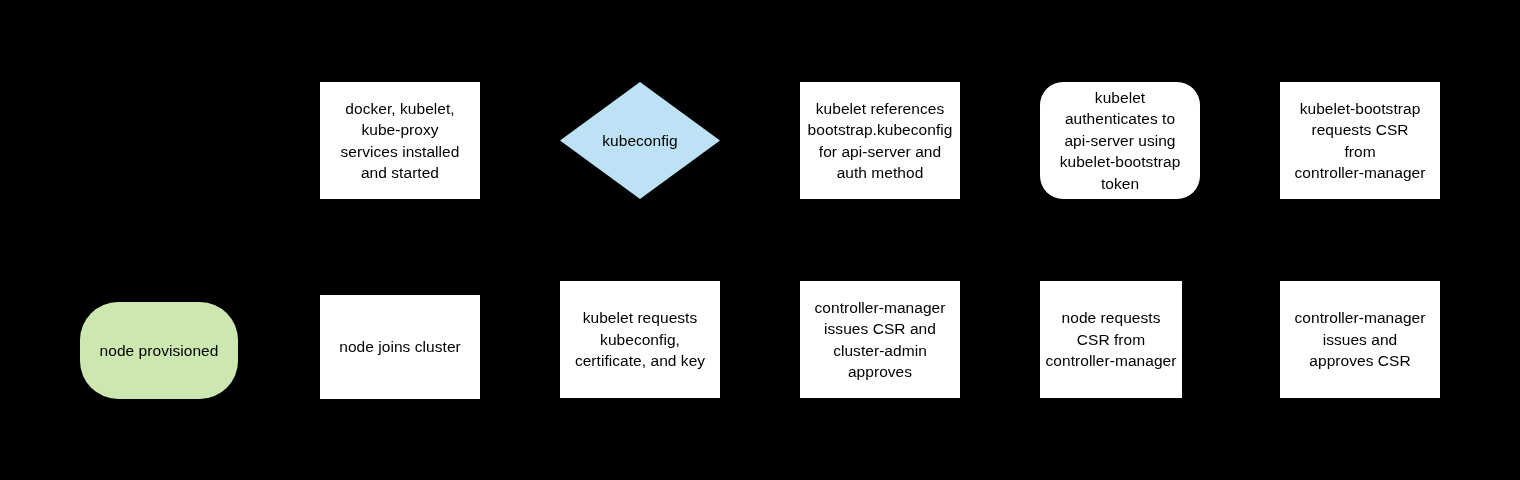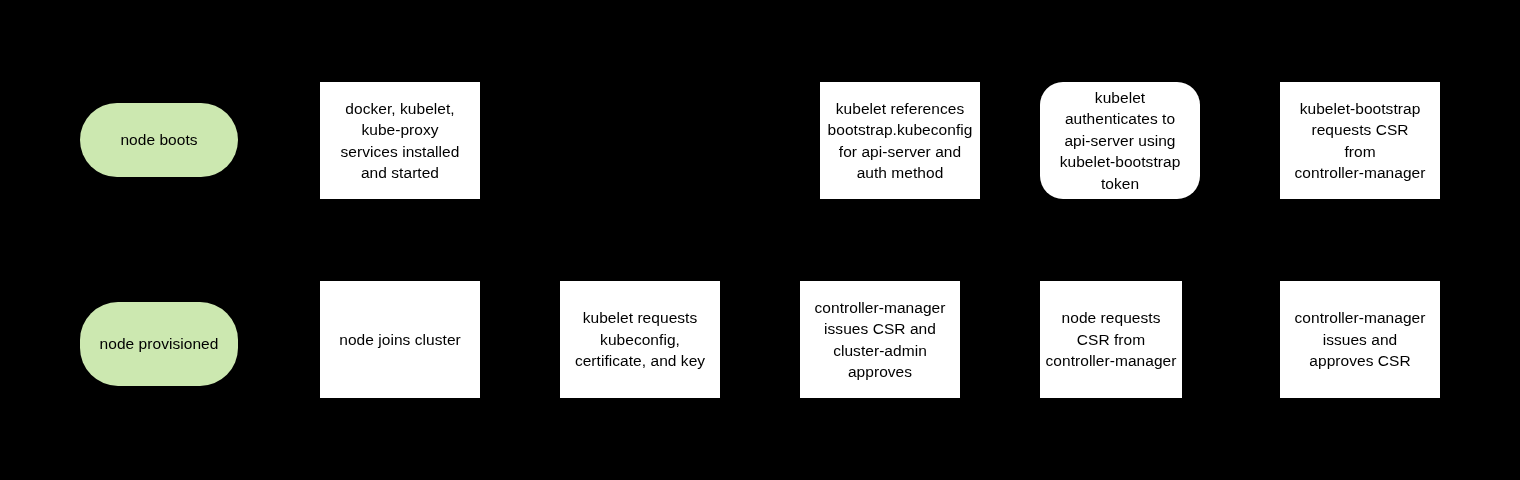--- a/index.html
+++ b/index.html
@@ -72,47 +72,46 @@
 
   
   .node.overflow .node-label {
     width: 168px;
     margin-left: -4px;
     margin-right: -4px;
     overflow: visible;
   }
   .node.overflow {
     overflow: visible;
-    margin-left: 20px;
   }
 </style>
 </head>
 <body>
 
 <div id="canvas" style="background: rgb(0, 0, 0);">
-    <div class="node terminator" style="left: 80px; top: 103px; width: 158px; height: 74px;"><span class="node-label">node boots</span></div>
     <div class="node process" style="left: 320px; top: 82px; width: 160px; height: 117px;"><span class="node-label">docker, kubelet,
 kube-proxy
 services installed
 and started</span></div>
+    <div class="node decision" style="left: 560px; top: 82px; width: 160px; height: 117px;"><div class="diamond-shape"></div><span class="node-label">kubeconfig</span></div>
     <div class="node process overflow" style="left: 800px; top: 82px; width: 160px; height: 117px;"><span class="node-label">kubelet references
 bootstrap.kubeconfig
 for api-server and
 auth method</span></div>
     <div class="node process" style="left: 1040px; top: 82px; width: 160px; height: 117px; border-radius: 23px;"><span class="node-label">kubelet
 authenticates to
 api-server using
 kubelet-bootstrap
 token</span></div>
     <div class="node process" style="left: 1280px; top: 82px; width: 160px; height: 117px;"><span class="node-label">kubelet-bootstrap
 requests CSR
 from
 controller-manager</span></div>
-    <div class="node terminator" style="left: 80px; top: 302px; width: 158px; height: 84px;"><span class="node-label">node provisioned</span></div>
-    <div class="node process" style="left: 320px; top: 281px; width: 160px; height: 117px; justify-content: flex-end;"><span class="node-label">node joins cluster</span></div>
+    <div class="node terminator" style="left: 80px; top: 302px; width: 158px; height: 97px;"><span class="node-label">node provisioned</span></div>
+    <div class="node process" style="left: 320px; top: 295px; width: 160px; height: 104px; justify-content: flex-end;"><span class="node-label">node joins cluster</span></div>
     <div class="node process" style="left: 560px; top: 281px; width: 160px; height: 117px;"><span class="node-label">kubelet requests
 kubeconfig,
 certificate, and key</span></div>
     <div class="node process" style="left: 800px; top: 281px; width: 160px; height: 117px;"><span class="node-label">controller-manager
 issues CSR and
 cluster-admin
 approves</span></div>
     <div class="node process" style="left: 1040px; top: 281px; width: 142px; height: 117px;"><span class="node-label">node requests
 CSR from
 controller-manager</span></div>

